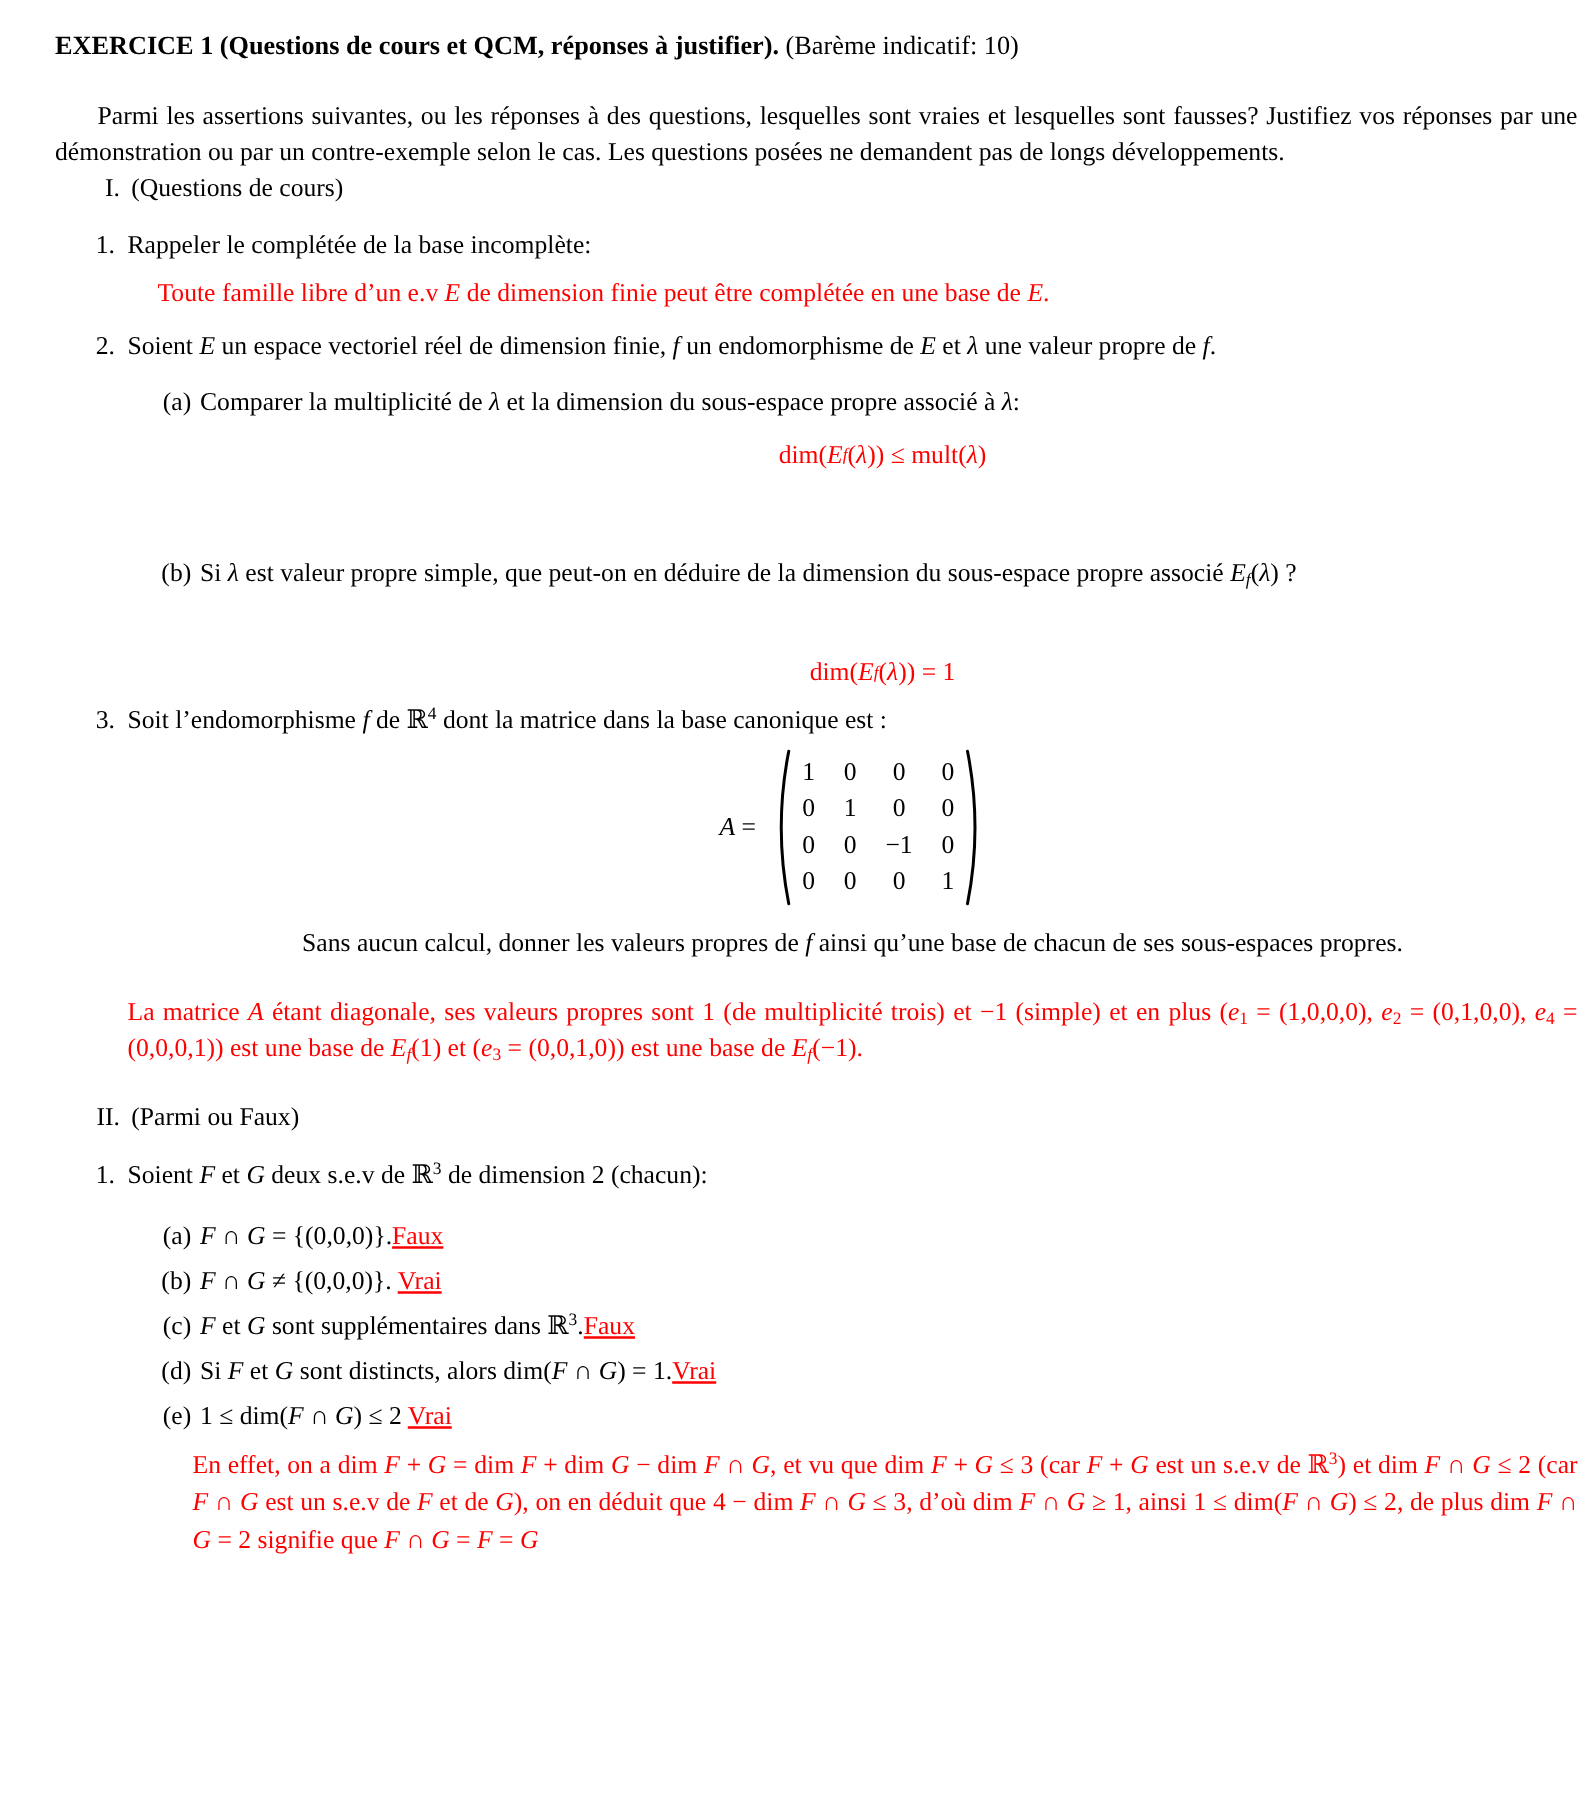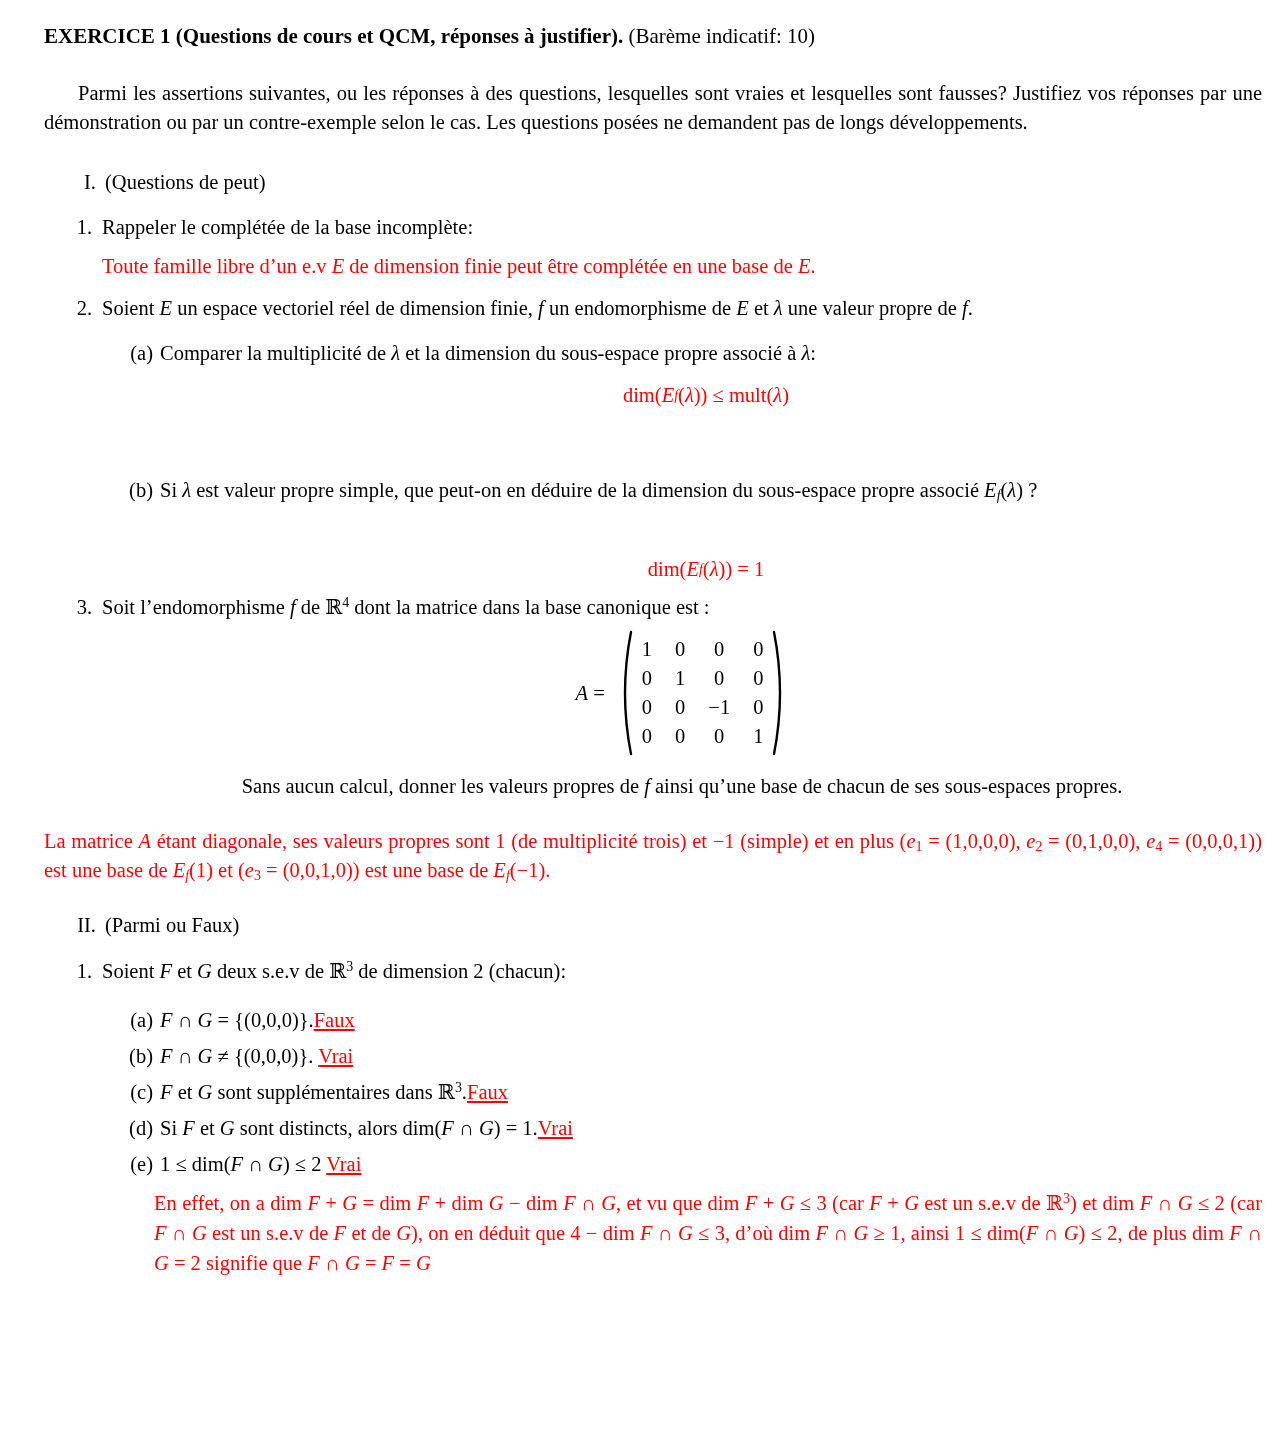--- a/index.html
+++ b/index.html
@@ -20,70 +20,70 @@
   .red{color:#ff0000;}
   
   .r-n{}
   .r-i{font-style:italic;}
   .r-red{color:#ff0000;text-decoration:underline;}
   .r-sup{font-size:68%;vertical-align:0.5em;line-height:0;}
   .r-sub{font-size:68%;vertical-align:-0.22em;line-height:0;}
   .r-isub{font-size:68%;vertical-align:-0.22em;line-height:0;font-style:italic;}
   
   .title{margin:0 0 28px 0;font-size:21px;}
-  #intro{text-align:justify;text-indent:34px;margin-bottom:31px;}
+  #intro{text-align:justify;text-indent:34px;}
   .sec{display:flex;}
   .sec>.num{flex:none;width:52px;text-align:right;margin-right:9px;}
   #sec1{margin-bottom:16px;}
   .item{display:flex;}
   .item>.num{flex:none;text-align:right;}
   .l1>.num{width:48px;margin-right:10px;}
   .l2{margin-left:71px;}
   .l2>.num{width:38px;margin-right:7px;}
   .body{flex:1;min-width:0;}
   #q1{margin-bottom:10px;}
-  #ans1{margin-left:58px;margin-bottom:13px;}
+  #ans1{margin-left:82px;margin-bottom:13px;}
   #q2{margin-bottom:16px;}
   #q2a{margin-bottom:13px;}
   .display{display:flex;justify-content:center;align-items:center;}
   #fa{margin:0 0 66px 106px;}
   #fb{margin:50px 0 9px 106px;}
   #car{margin-left:112px;margin-bottom:24px;}
   #q3{margin-bottom:8px;}
   #matrix{margin-left:58px;margin-bottom:16px;}
   .mlabel{margin-right:12px;}
   .paren{display:flex;color:#000;}
   .mgrid{
     display:grid;
     grid-template-columns:repeat(4,auto);
     column-gap:23px;
     justify-items:center;
     align-content:center;
     padding:0 9px;
     line-height:29px;
   }
   #sans{margin-left:58px;margin-bottom:26px;text-align:center;}
-  #ans3{margin-bottom:26px;text-align:justify;}
+  #ans3{margin-left:58px;margin-bottom:26px;text-align:justify;}
   #sec2{margin-bottom:17px;}
   #q21{margin-bottom:20px;}
   .vf{margin-bottom:7px;}
   #final{margin-left:110px;margin-top:9px;line-height:30px;text-align:justify;}
 </style>
 </head>
 <body>
 
 <div class="page">
 
   <p class="title"><span class="b">EXERCICE 1 (Questions de cours et QCM, réponses à justifier).</span><span> (Barème indicatif: 10)</span></p>
 
   <p id="intro">Parmi les assertions suivantes, ou les réponses à des questions, lesquelles sont vraies et lesquelles sont fausses? Justifiez vos réponses par une démonstration ou par un contre-exemple selon le cas. Les questions posées ne demandent pas de longs développements.</p>
 
   <div class="sec" id="sec1">
     <span class="num">I.</span>
-    <span>(Questions de peut)</span>
+    <span>(Questions de cours)</span>
   </div>
 
   <div class="item l1" id="q1">
     <span class="num">1.</span>
     <div class="body">Rappeler le complétée de la base incomplète:</div>
   </div>
 
   <p class="red" id="ans1"><span class="r-n">Toute famille libre d’un e.v </span><span class="r-i">E</span><span class="r-n"> de dimension finie peut être complétée en une base de </span><span class="r-i">E</span><span class="r-n">.</span></p>
 
   <div class="item l1" id="q2">

